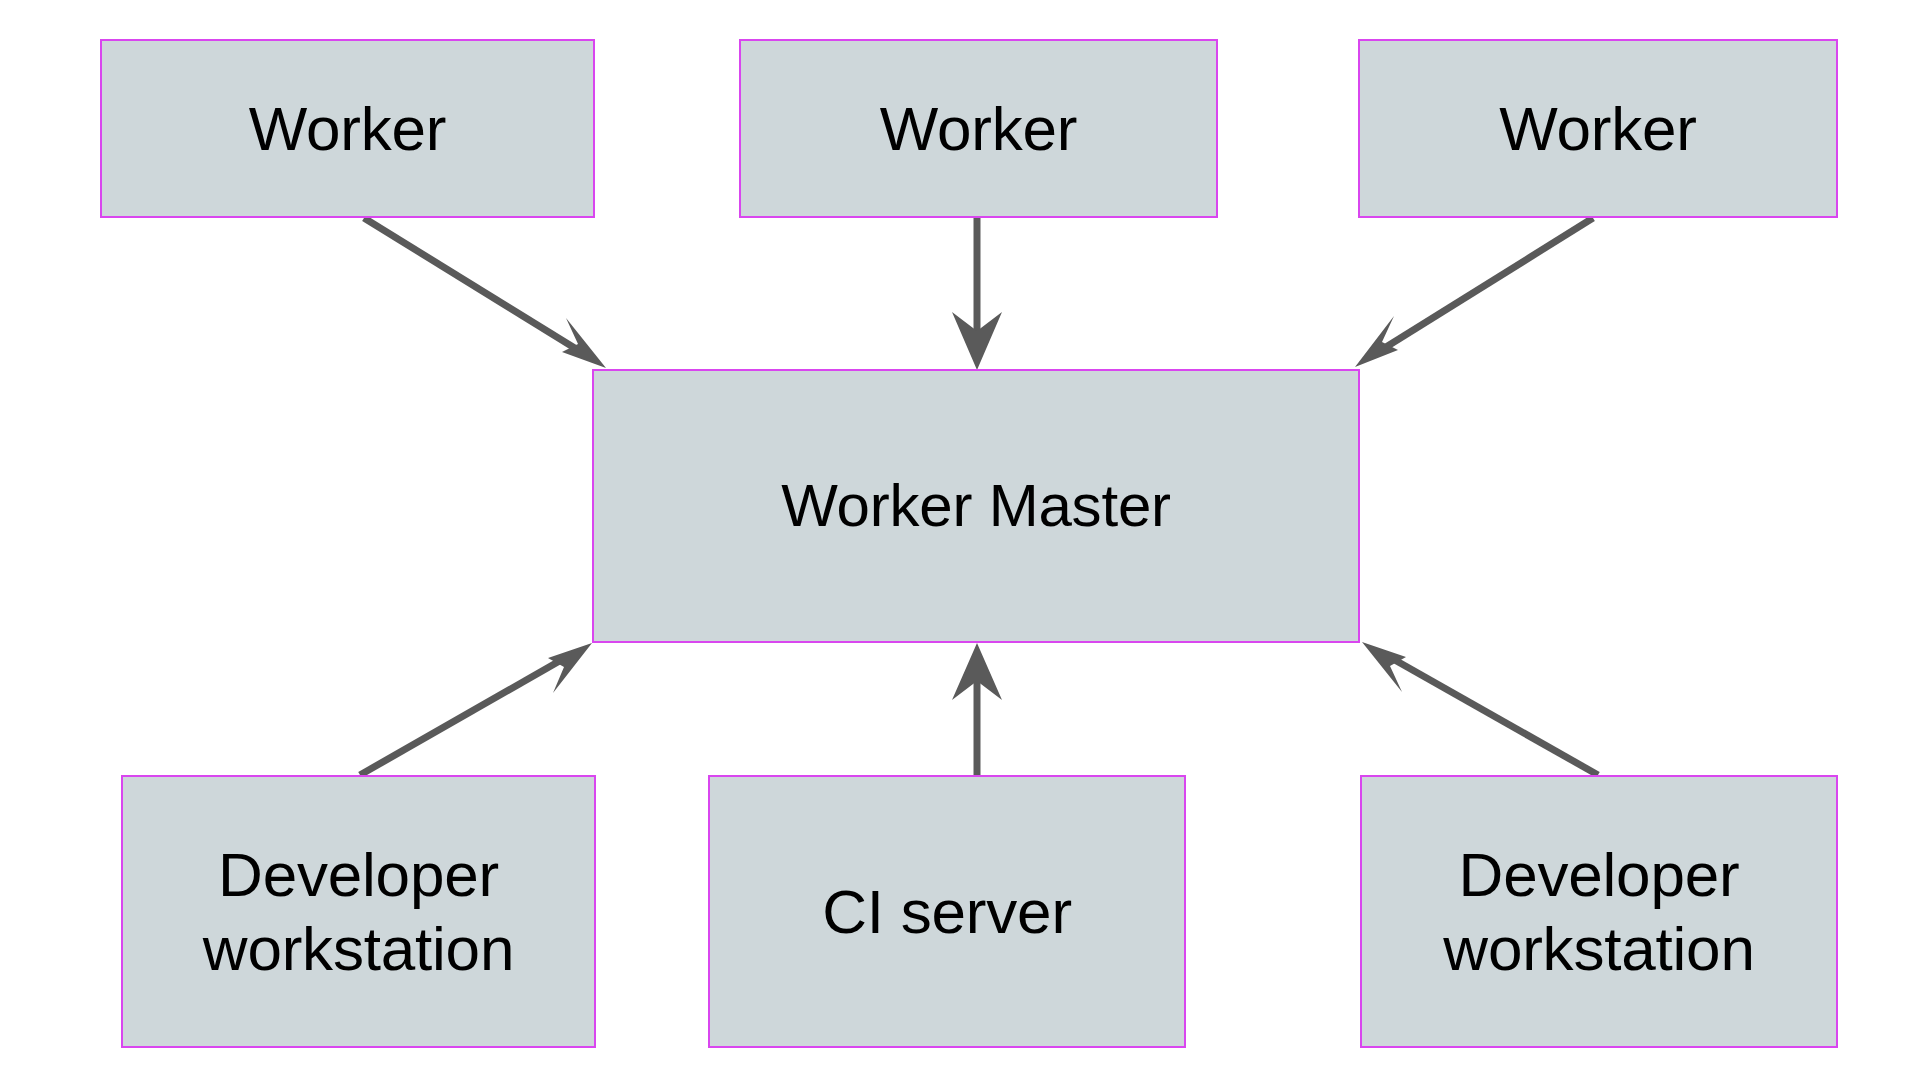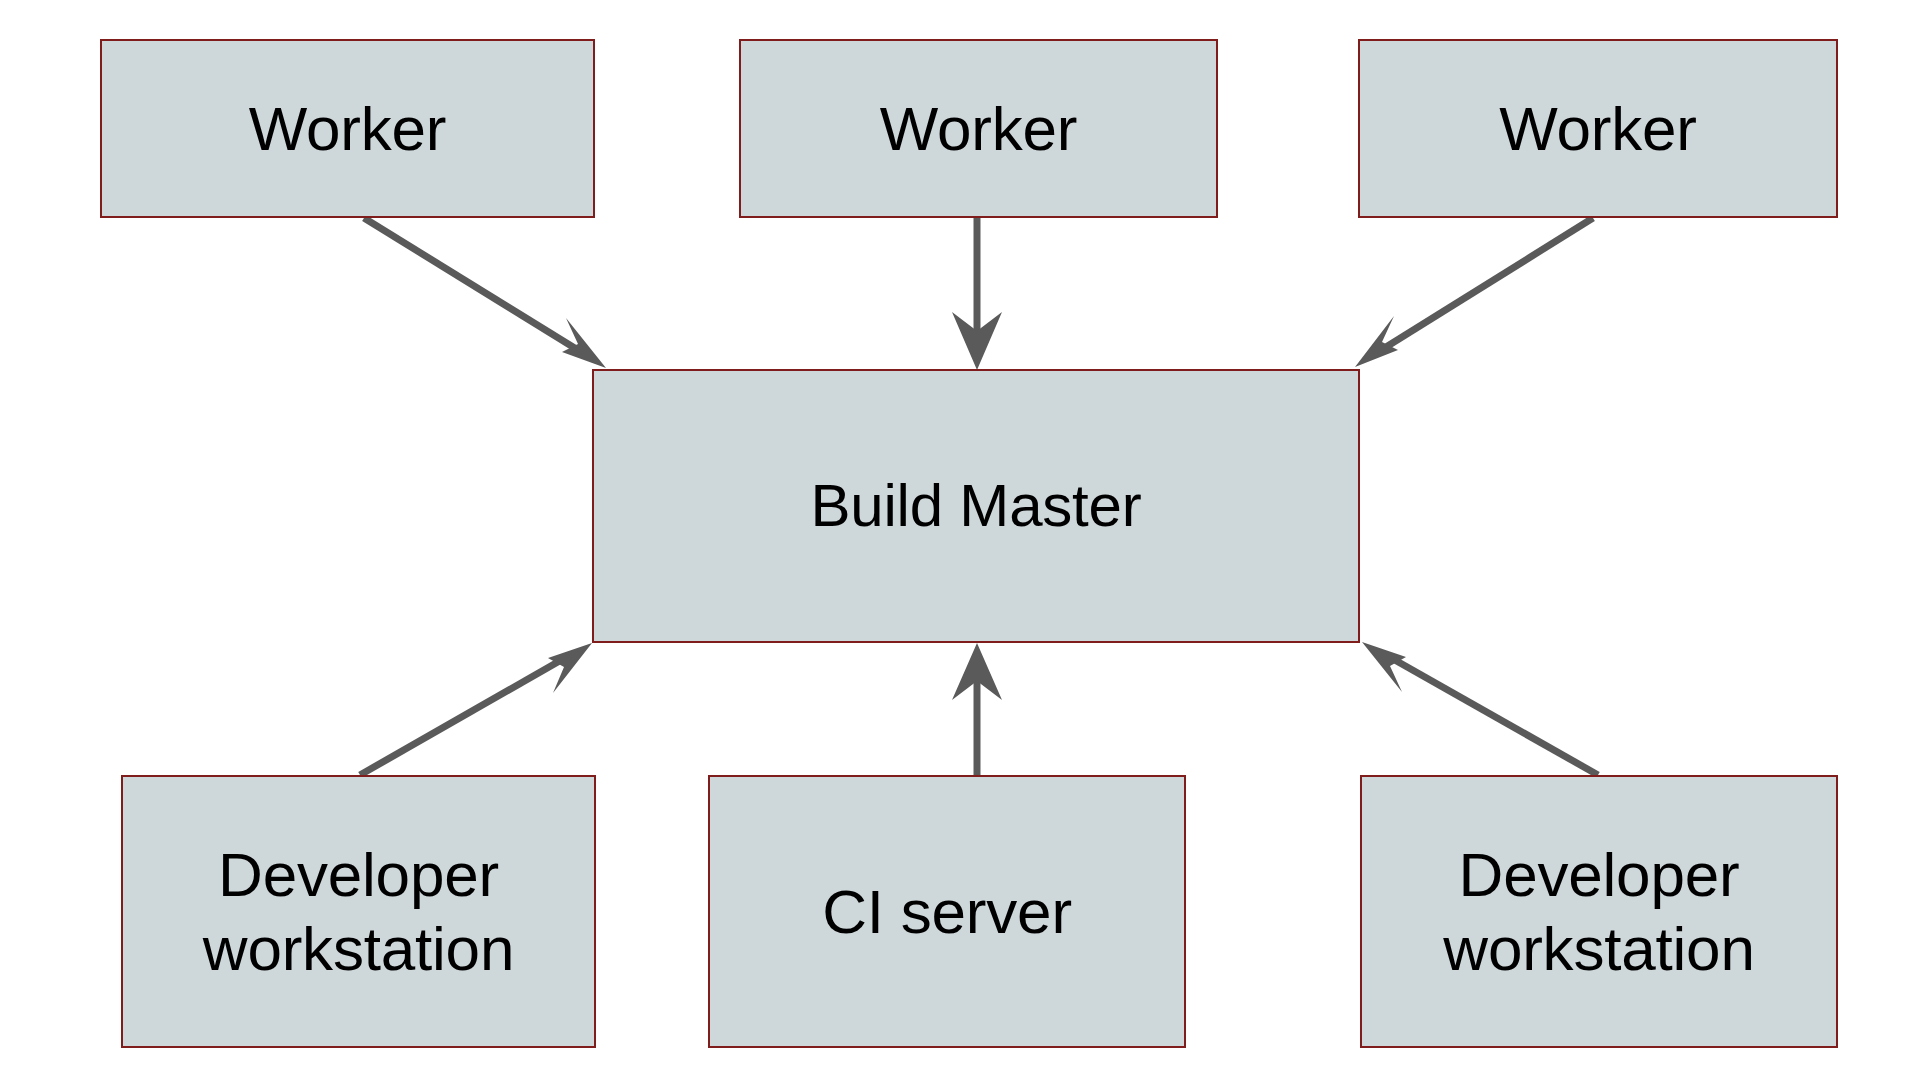--- a/index.html
+++ b/index.html
@@ -23,21 +23,21 @@
     left: 0;
     top: 0;
     width: 1910px;
     height: 1090px;
     pointer-events: none;
   }
   .node {
     position: absolute;
     box-sizing: border-box;
     background: #ced7da;
-    border: 2px solid #7f1d1d;
+    border: 2px solid #d946ef;
     display: flex;
     align-items: center;
     justify-content: center;
     text-align: center;
     color: #000000;
     line-height: 1.18;
     letter-spacing: -0.2px;
     white-space: pre-line;
   }
   .node-label {
@@ -98,21 +98,21 @@
 
   <div class="node" id="node-worker-2">
     <span class="node-label">Worker</span>
   </div>
 
   <div class="node" id="node-worker-3">
     <span class="node-label">Worker</span>
   </div>
 
   <div class="node" id="node-build-master">
-    <span class="node-label">Build Master</span>
+    <span class="node-label">Worker Master</span>
   </div>
 
   <div class="node" id="node-dev-workstation-left">
     <span class="node-label">Developer
 workstation</span>
   </div>
 
   <div class="node" id="node-ci-server">
     <span class="node-label">CI server</span>
   </div>

